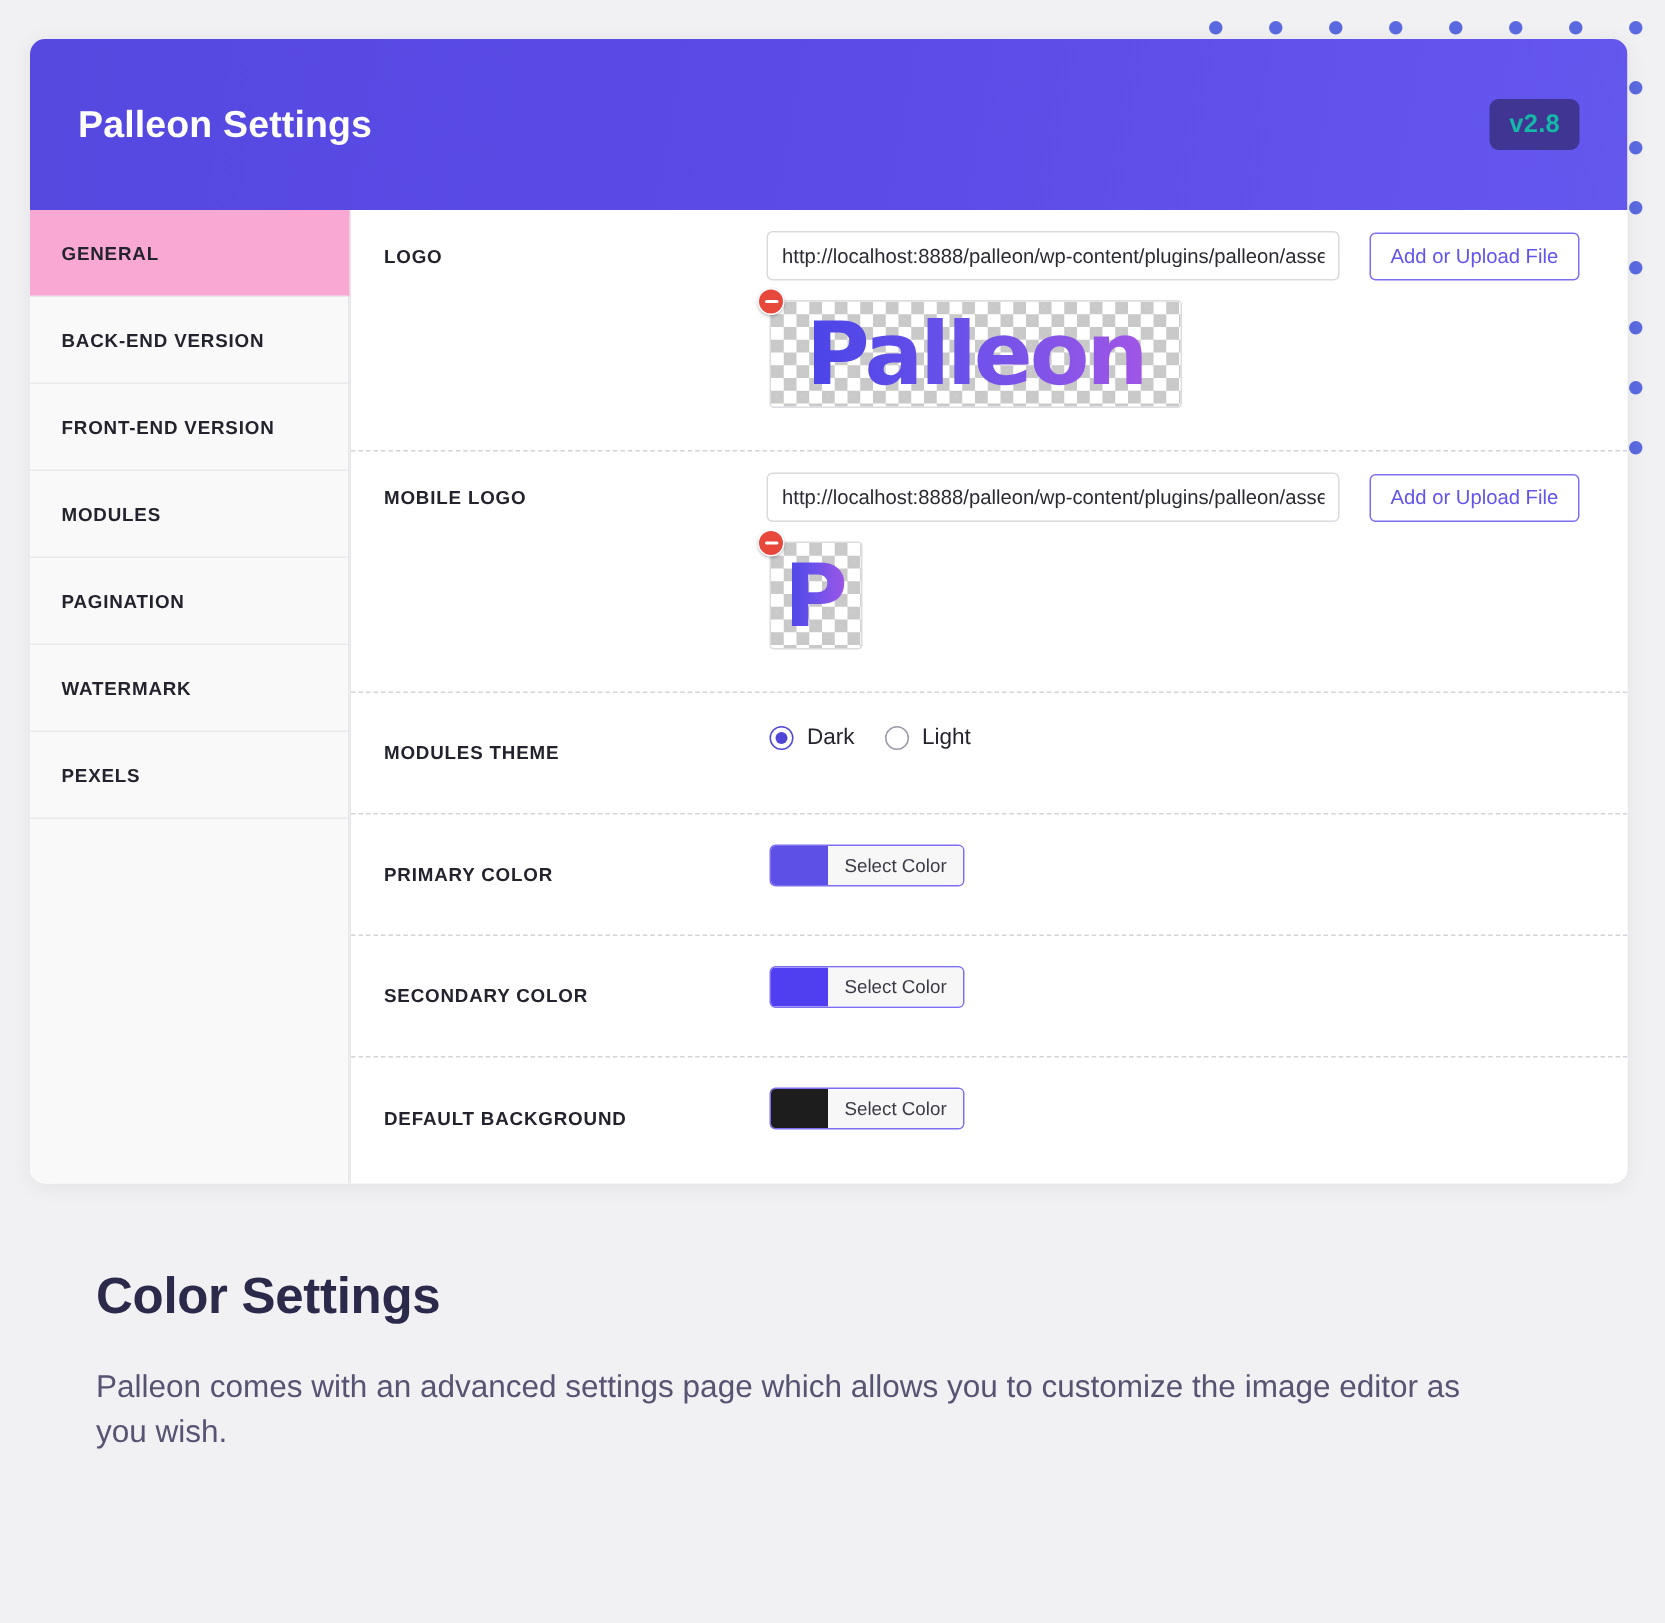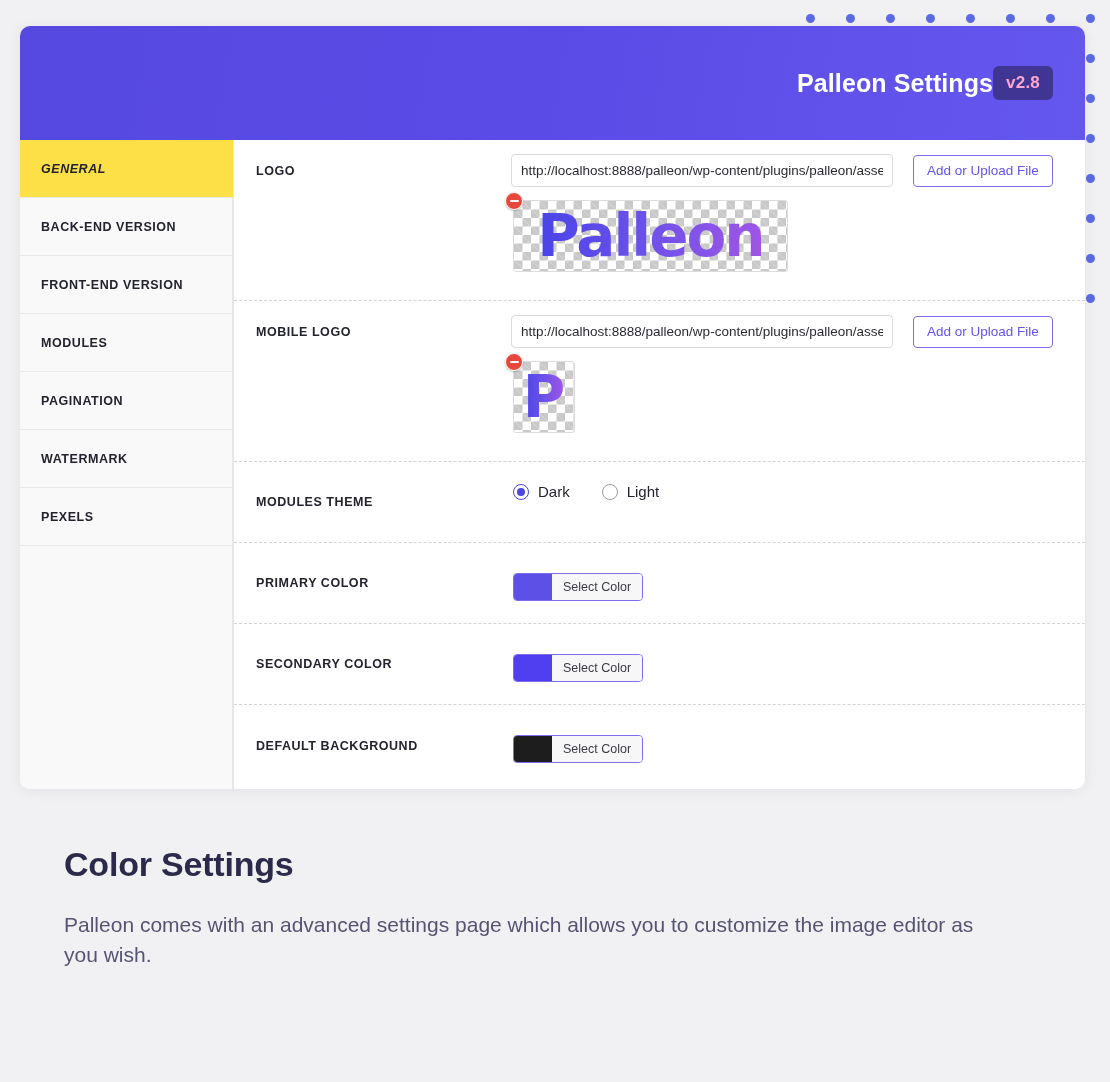--- a/index.html
+++ b/index.html
@@ -35,33 +35,33 @@
     overflow: hidden;
     display: flex;
     flex-direction: column;
   }
 
   .card-header {
     height: 114px;
     background: linear-gradient(100deg, #5549e0 0%, #5a4ae6 45%, #6457ee 100%);
     display: flex;
     align-items: center;
-    justify-content: flex-end;
+    justify-content: space-between;
     padding: 4px 32px;
     flex: 0 0 114px;
   }
   .card-title {
     color: #ffffff;
     font-size: 25px;
     font-weight: bold;
     letter-spacing: 0.1px;
   }
   .version-badge {
     background: #403593;
-    color: #f9a8d4;
+    color: #14b8a6;
     font-size: 17px;
     font-weight: bold;
     padding: 7px 13px;
     border-radius: 6px;
     letter-spacing: 0.2px;
   }
 
   .card-body { display: flex; flex: 1 1 auto; min-height: 0; }
 
   
@@ -81,23 +81,22 @@
     font-size: 12.5px;
     font-weight: bold;
     letter-spacing: 0.55px;
     color: #23232e;
     background: #f9f9fa;
     border-bottom: 1px solid #e9e9ec;
     border-right: 1px solid #e7e7ea;
     cursor: pointer;
   }
   .side-item.active {
-    background: #fde047;
+    background: #f9a8d4;
     border-right: 1px solid transparent;
-    font-style: italic;
   }
   .sidebar-filler { flex: 1 1 auto; background: #f9f9fa; border-right: 1px solid #e7e7ea; }
 
   
   .panel { flex: 1 1 auto; background: #ffffff; display: flex; flex-direction: column; }
 
   .row {
     display: flex;
     align-items: flex-start;
     padding: 0 0 0 22px;
@@ -205,21 +204,21 @@
   }
   .remove-btn::after {
     content: "";
     display: block;
     width: 9px; height: 2px;
     background: #ffffff;
     border-radius: 1px;
   }
 
   
-  .radio-group { display: flex; align-items: center; gap: 12px; padding-top: 7px; padding-left: 2px; }
+  .radio-group { display: flex; align-items: center; padding-top: 7px; padding-left: 2px; }
   .radio-opt { display: flex; align-items: center; gap: 9px; cursor: pointer; margin-right: 20px; }
   .radio-dot {
     width: 16px; height: 16px;
     border-radius: 50%;
     border: 1px solid #9a9aa8;
     background: #ffffff;
     display: flex; align-items: center; justify-content: center;
   }
   .radio-opt.checked .radio-dot { border-color: #4f46d8; }
   .radio-opt.checked .radio-dot::after {
@@ -231,21 +230,21 @@
   .radio-label { font-size: 15px; color: #24242e; font-family: "Liberation Sans", sans-serif; }
 
   
   .color-ctl {
     display: inline-flex;
     align-items: stretch;
     border: 1px solid #7d6ff0;
     border-radius: 4px;
     overflow: hidden;
     height: 28px;
-    margin-top: 16px;
+    margin-top: 6px;
     margin-left: 2px;
     cursor: pointer;
   }
   .color-swatch { width: 38px; }
   .color-btn {
     background: #f7f7f8;
     padding: 0 11px;
     display: flex;
     align-items: center;
     font-size: 12.5px;

